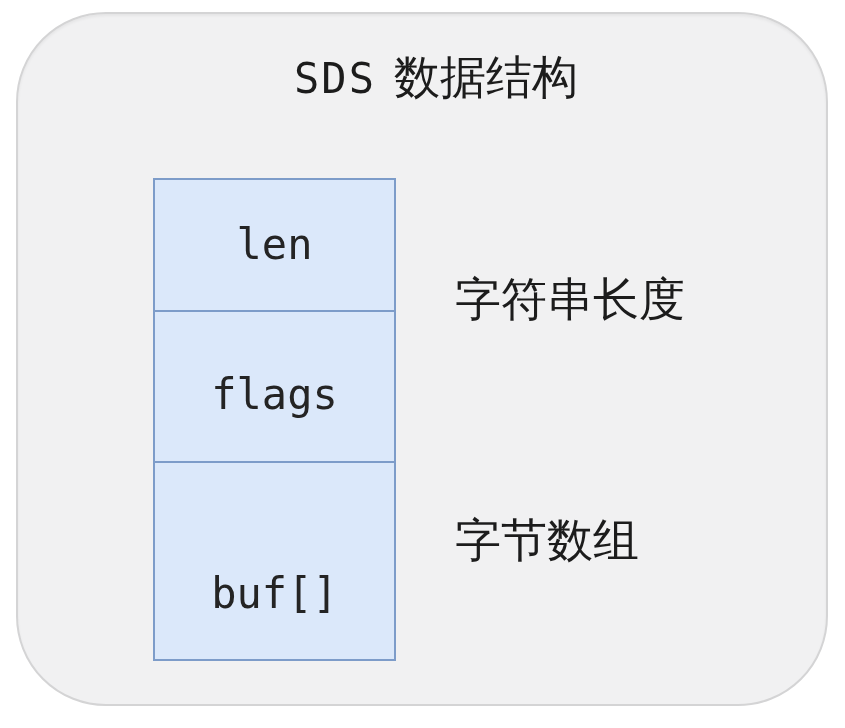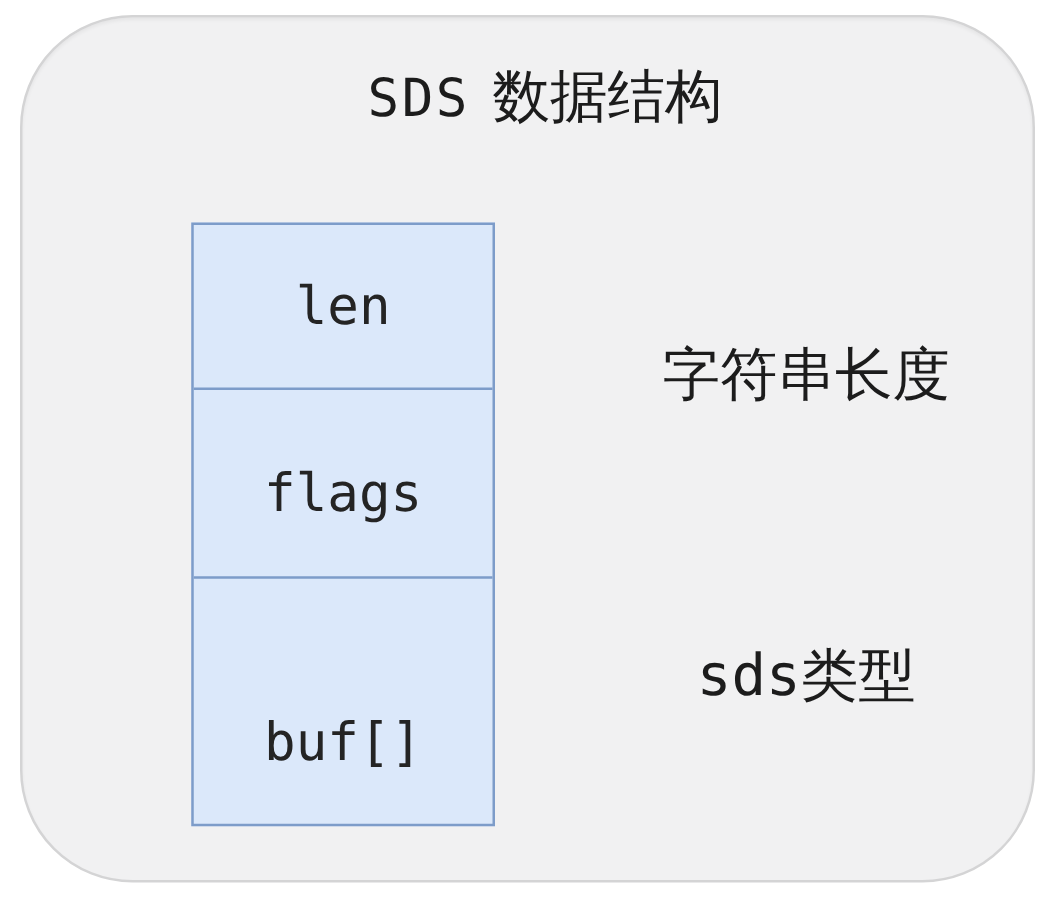--- a/index.html
+++ b/index.html
@@ -79,21 +79,20 @@
     margin-top: 48px;
   }
   .desc-col {
     position: absolute;
     left: 437px;
     top: 164px;
     width: 380px;
     height: 483px;
     display: flex;
     flex-direction: column;
-    align-items: center;
   }
   .desc-cell {
     flex: 1 1 0;
     display: flex;
     align-items: center;
     justify-content: flex-start;
     font-family: "DejaVu Sans Mono", "DejaVu Sans", "Liberation Sans", sans-serif;
     font-size: 46px;
     font-weight: 500;
     color: #1c1c1c;
@@ -112,17 +111,17 @@
     </div>
 
     <div class="struct-box">
       <div class="struct-cell">len</div>
       <div class="struct-cell">flags</div>
       <div class="struct-cell">buf[]</div>
     </div>
 
     <div class="desc-col">
       <div class="desc-cell">字符串长度</div>
-      <div class="desc-cell">sds类型</div>
+      <div class="desc-cell">字节数组</div>
     </div>
 
   </div>
 </div>
 
 </body></html>

